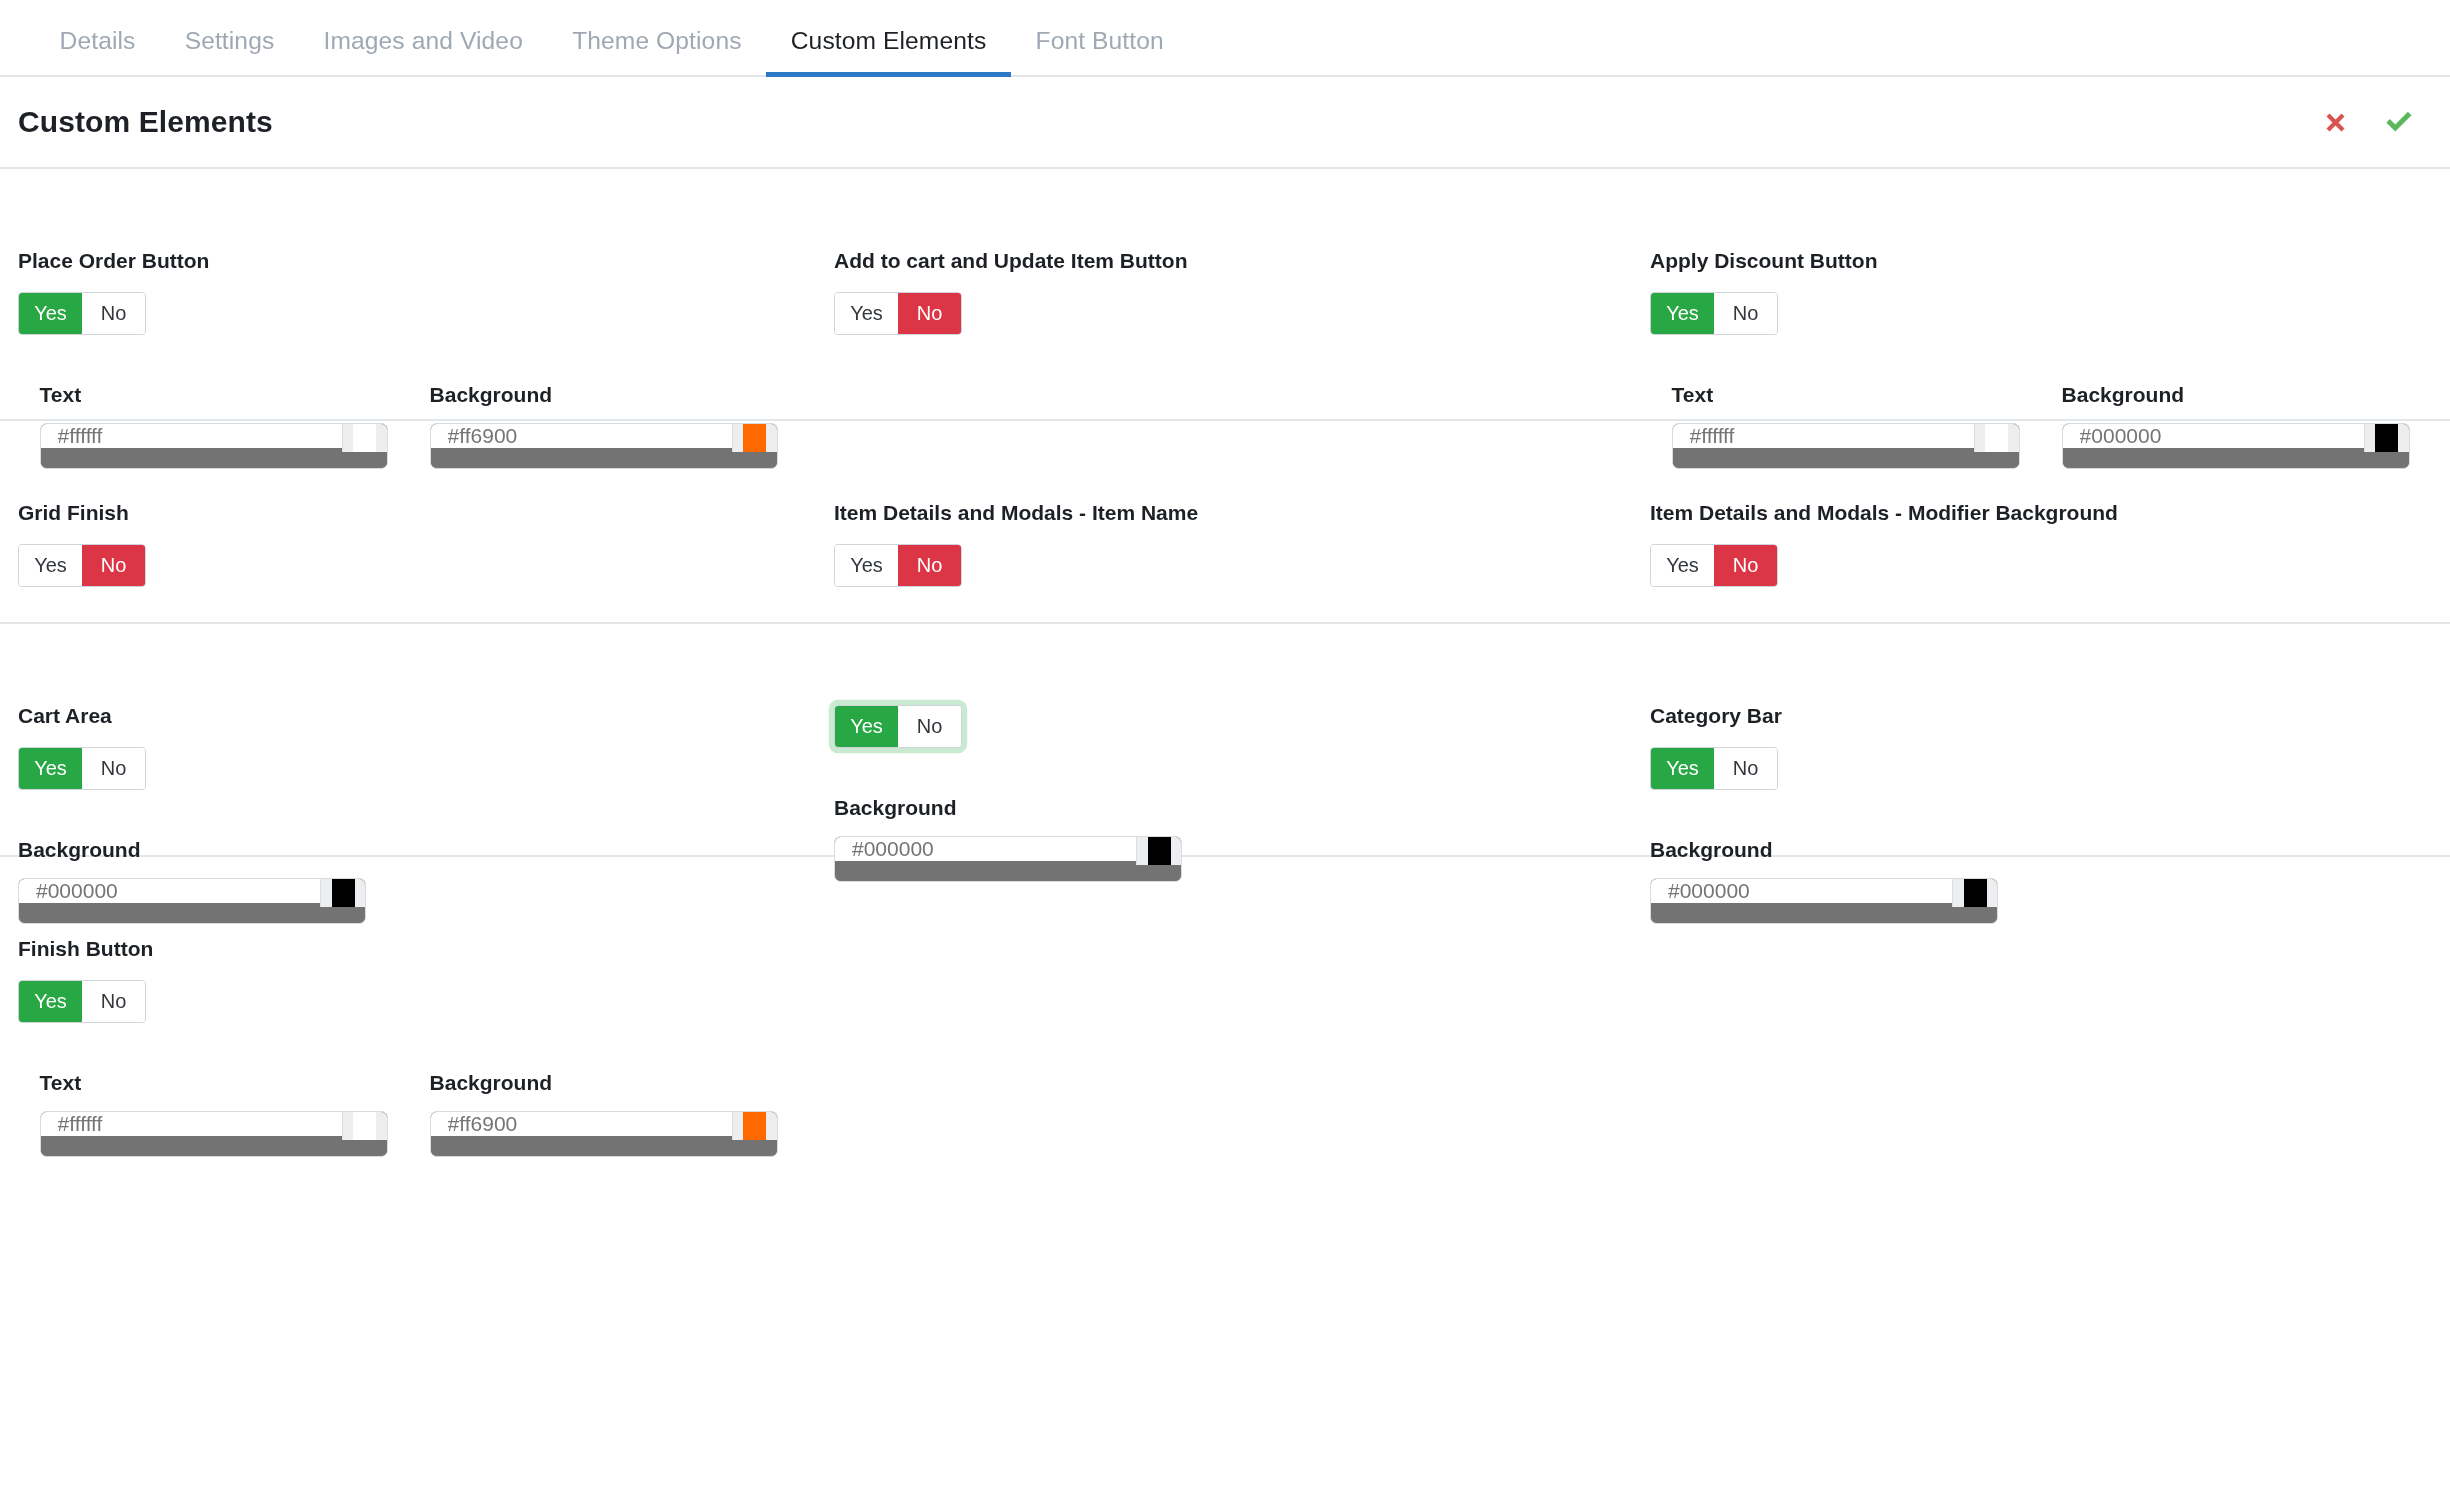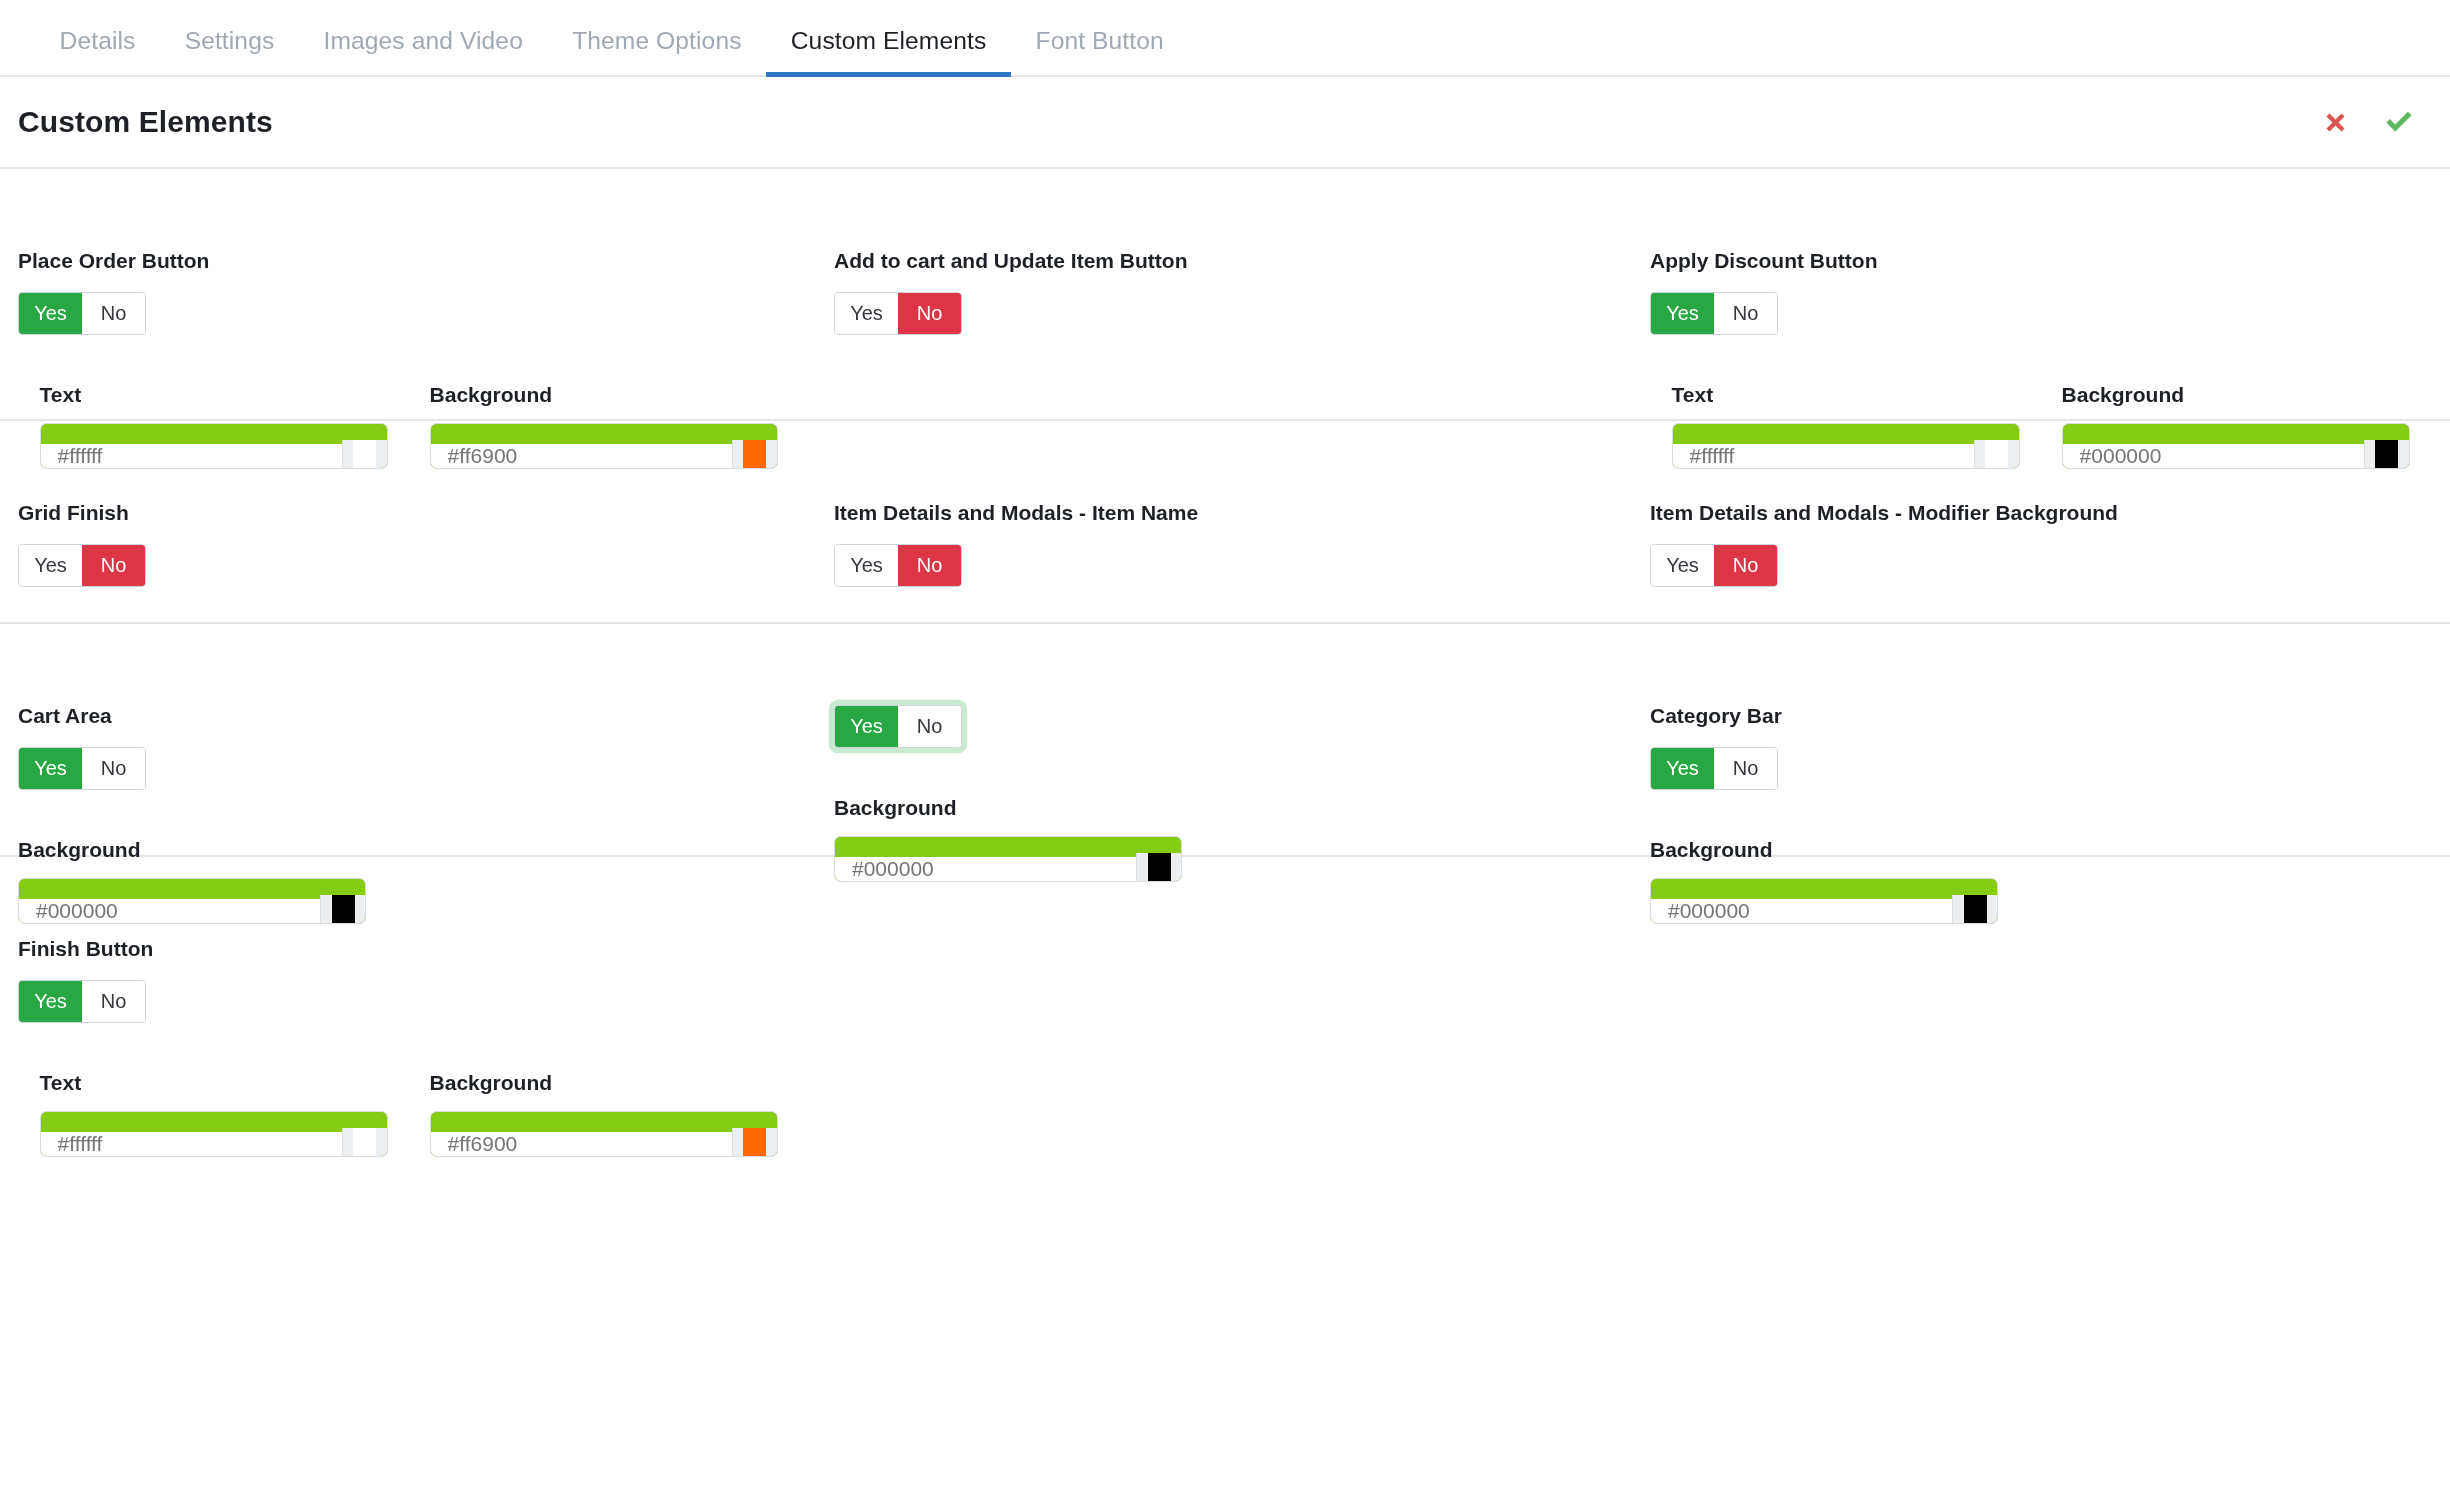--- a/index.html
+++ b/index.html
@@ -150,26 +150,26 @@
   .sub-label {
     font-size: 21px;
     font-weight: bold;
     color: #1d2126;
     line-height: 1;
     margin-bottom: 18px;
   }
 
   .color-input {
     display: flex;
-    align-items: flex-end;
+    align-items: flex-start;
     border: 1.5px solid #d8dde2;
     border-radius: 6.7px;
     overflow: hidden;
     height: 46px;
-    background: #84cc16;
+    background: #737373;
   }
   .color-input .txt {
     width: 301px;
     display: flex;
     align-items: center;
     padding-left: 17px;
     font-size: 21px;
     color: #8a9199;
     background: #ffffff;
     font-family: inherit;

